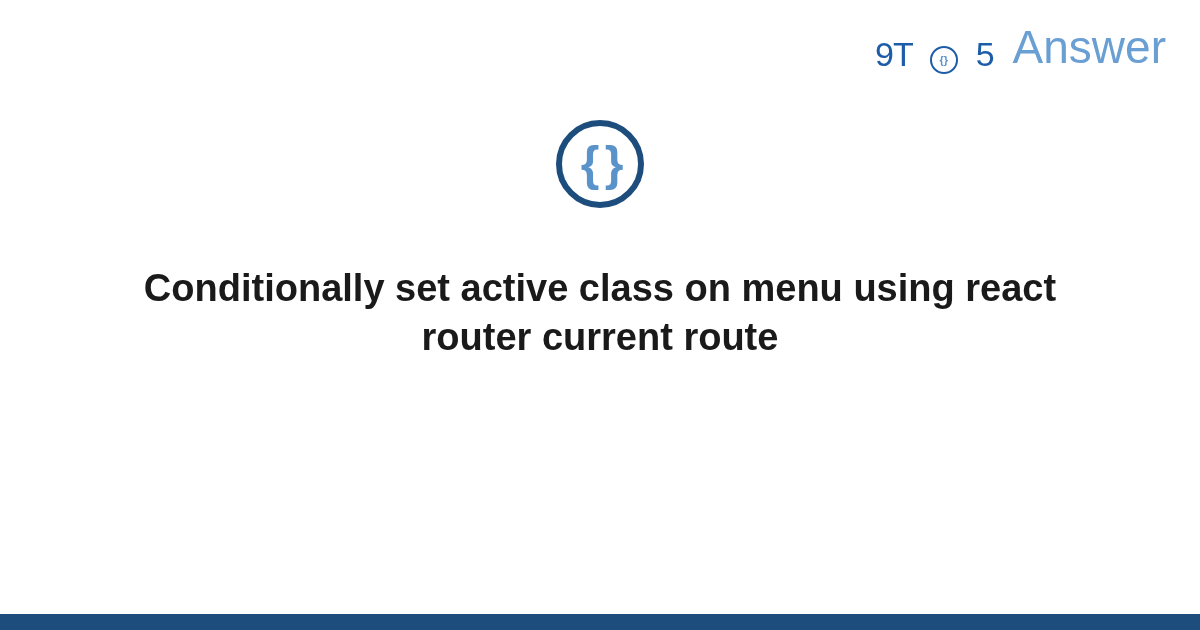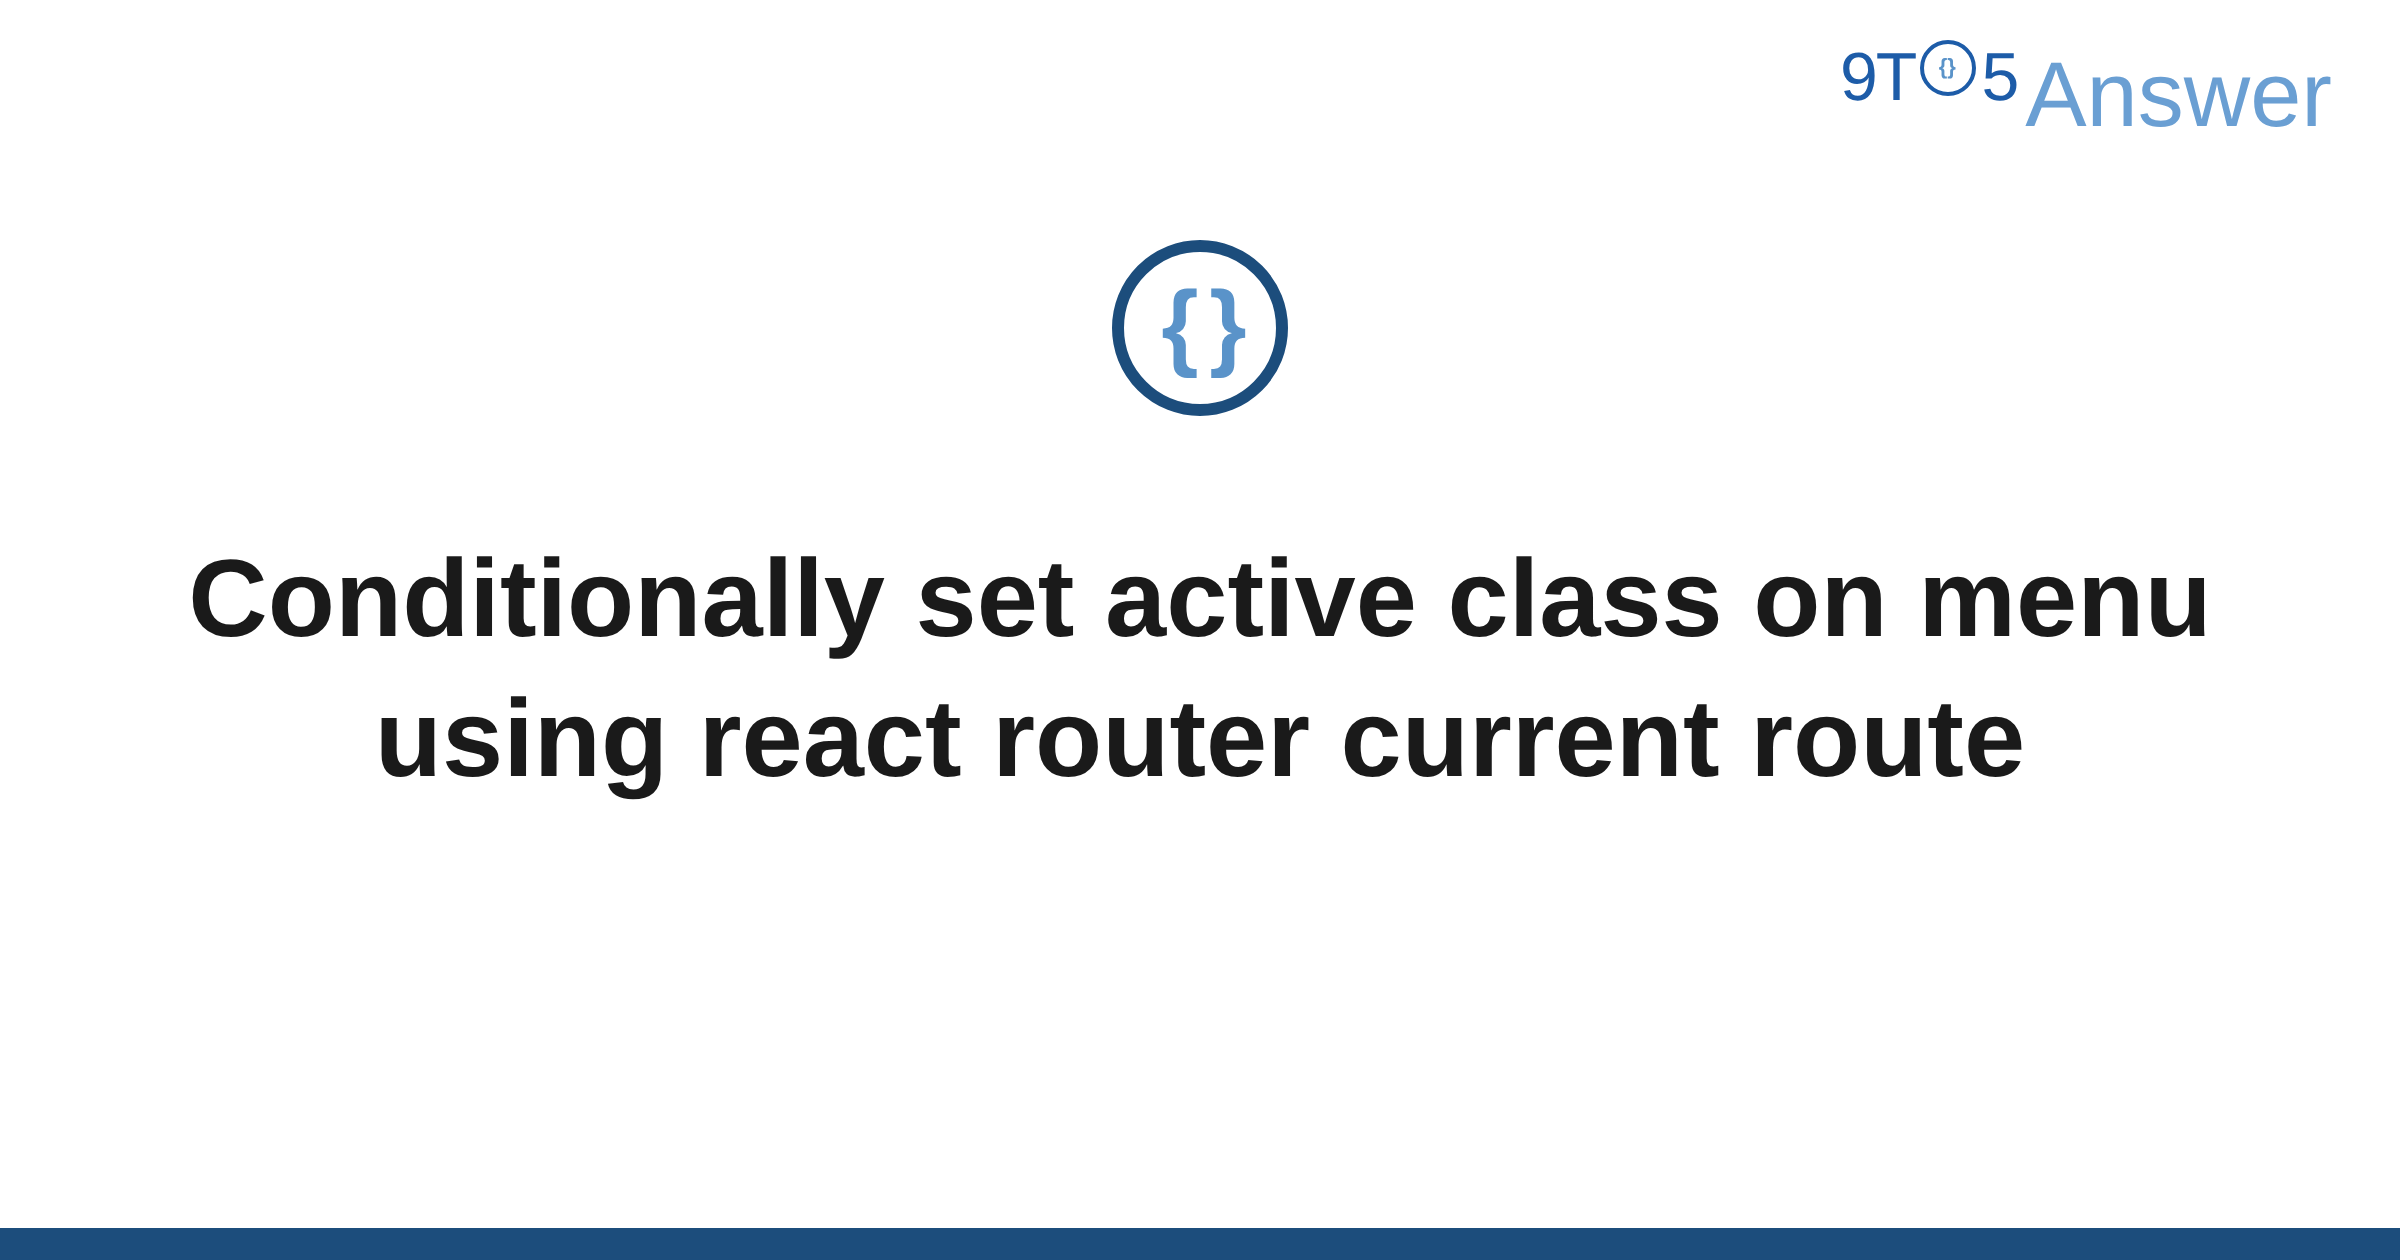--- a/index.html
+++ b/index.html
@@ -13,22 +13,22 @@
       background: #ffffff;
       font-family: -apple-system, BlinkMacSystemFont, "Segoe UI", Helvetica, Arial, sans-serif;
       position: relative;
       overflow: hidden;
     }
     .logo {
       position: absolute;
       top: 20px;
       right: 34px;
       display: flex;
-      align-items: flex-start;
-      gap: 1px;
+      align-items: flex-end;
+      gap: 16px;
     }
     .logo-9t {
       font-size: 34px;
       font-weight: 500;
       color: #1d5ca8;
       letter-spacing: -1px;
       display: inline-flex;
       align-items: center;
     }
     .logo-o {
@@ -81,21 +81,21 @@
     }
     .icon-braces {
       font-size: 48px;
       font-weight: 700;
       color: #5a93c9;
       font-family: "Segoe UI", Arial, sans-serif;
       letter-spacing: -4px;
       line-height: 1;
     }
     .title {
-      font-size: 55px;
+      font-size: 38px;
       font-weight: 700;
       color: #1a1a1a;
       text-align: center;
       line-height: 1.28;
       max-width: 1020px;
     }
     .bottom-bar {
       position: absolute;
       bottom: 0;
       left: 0;

